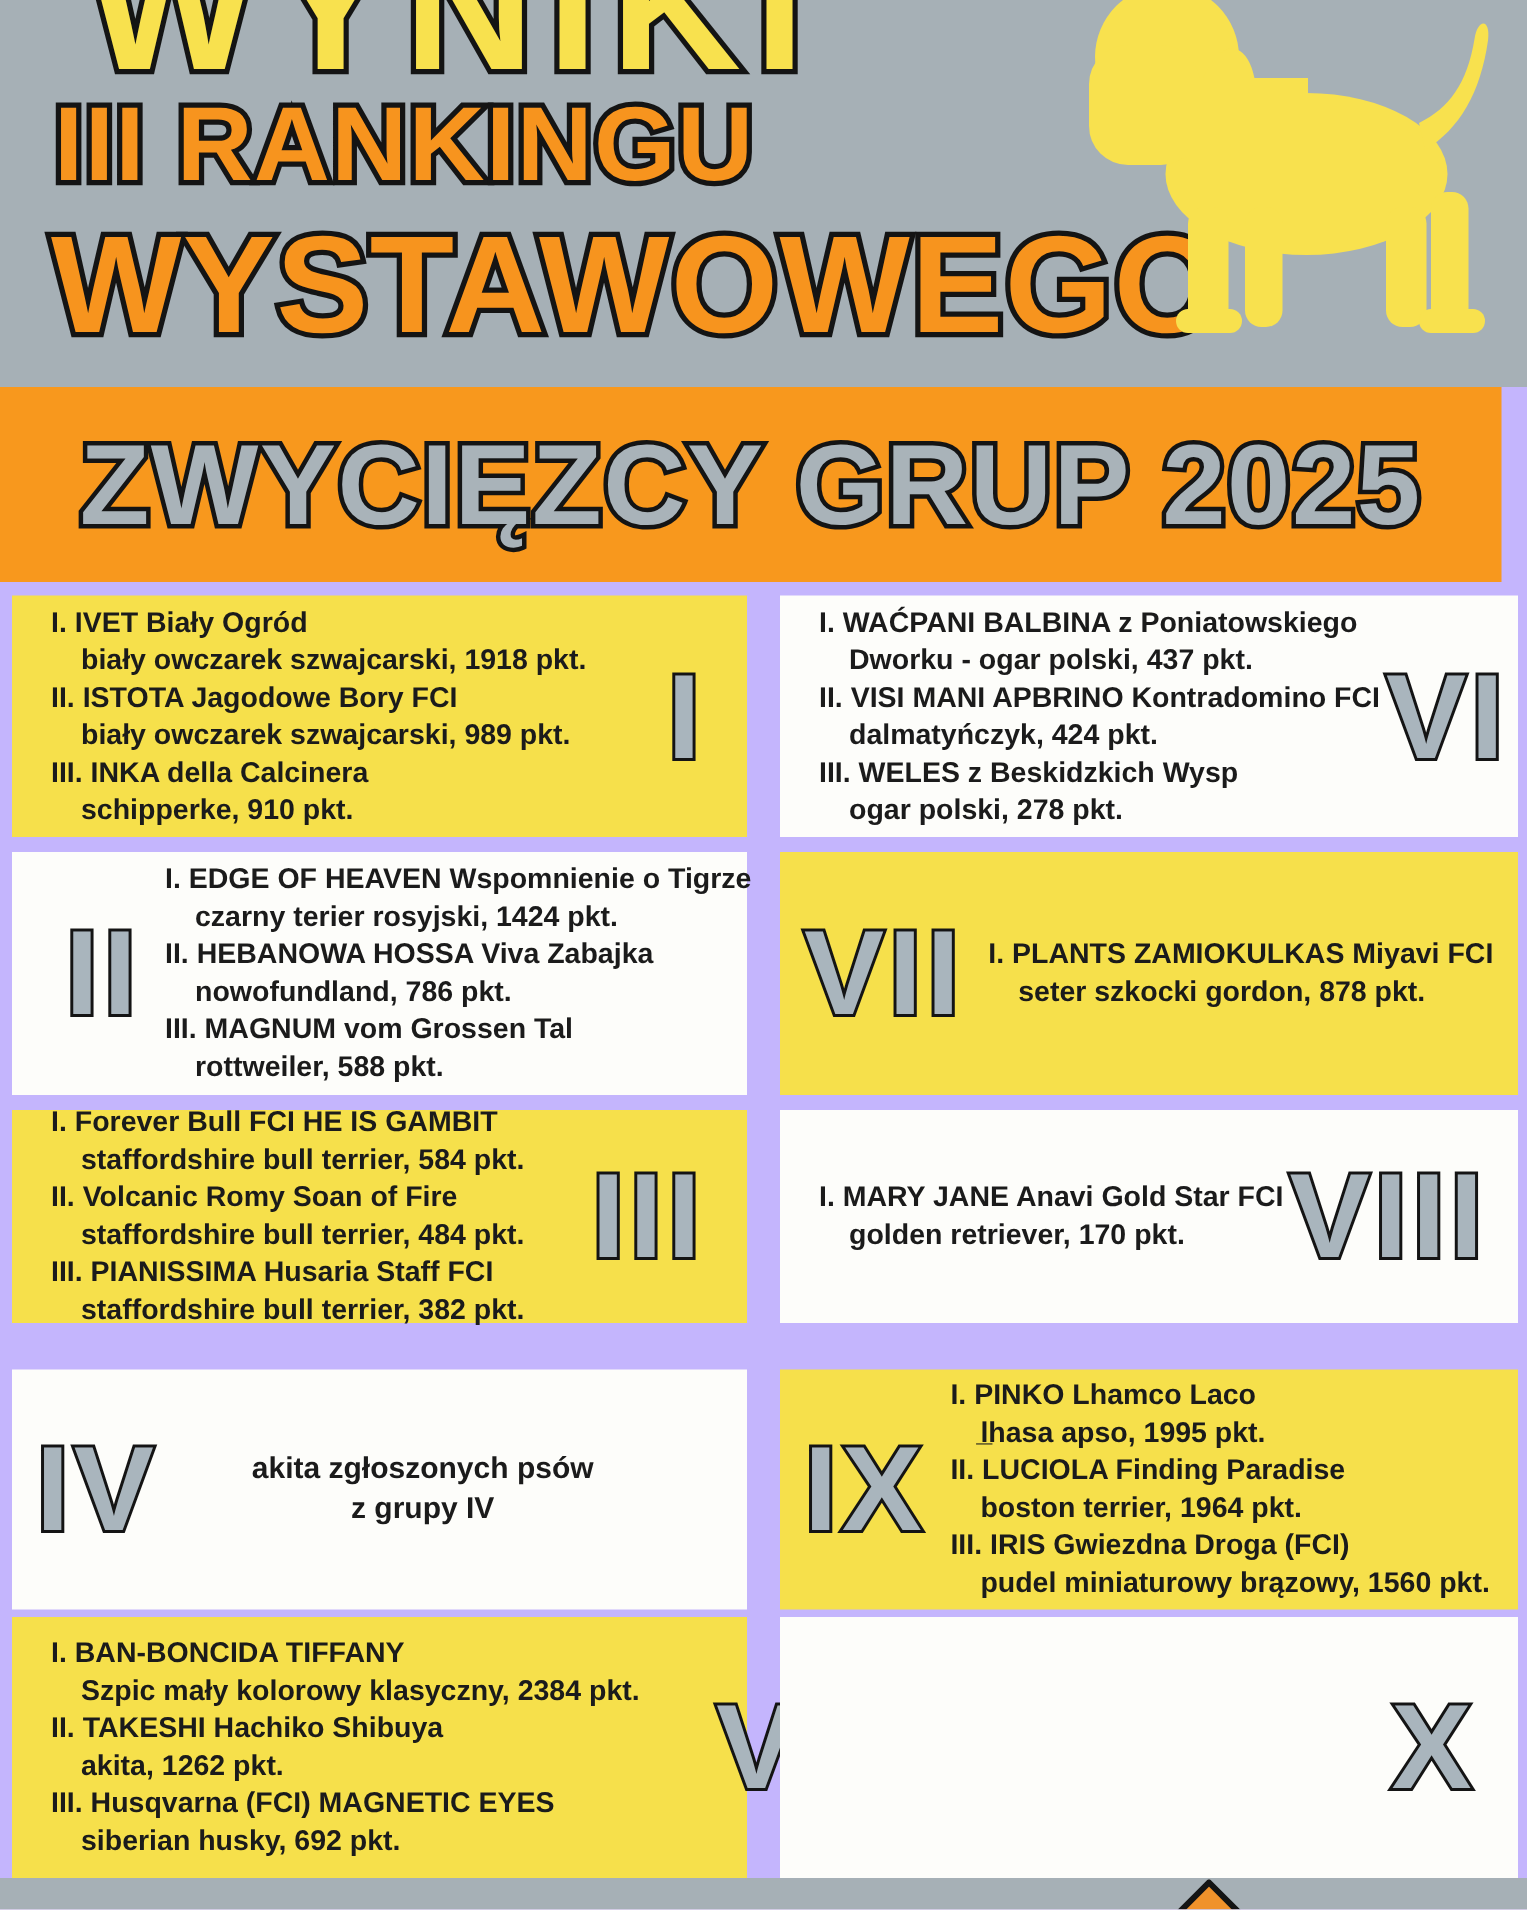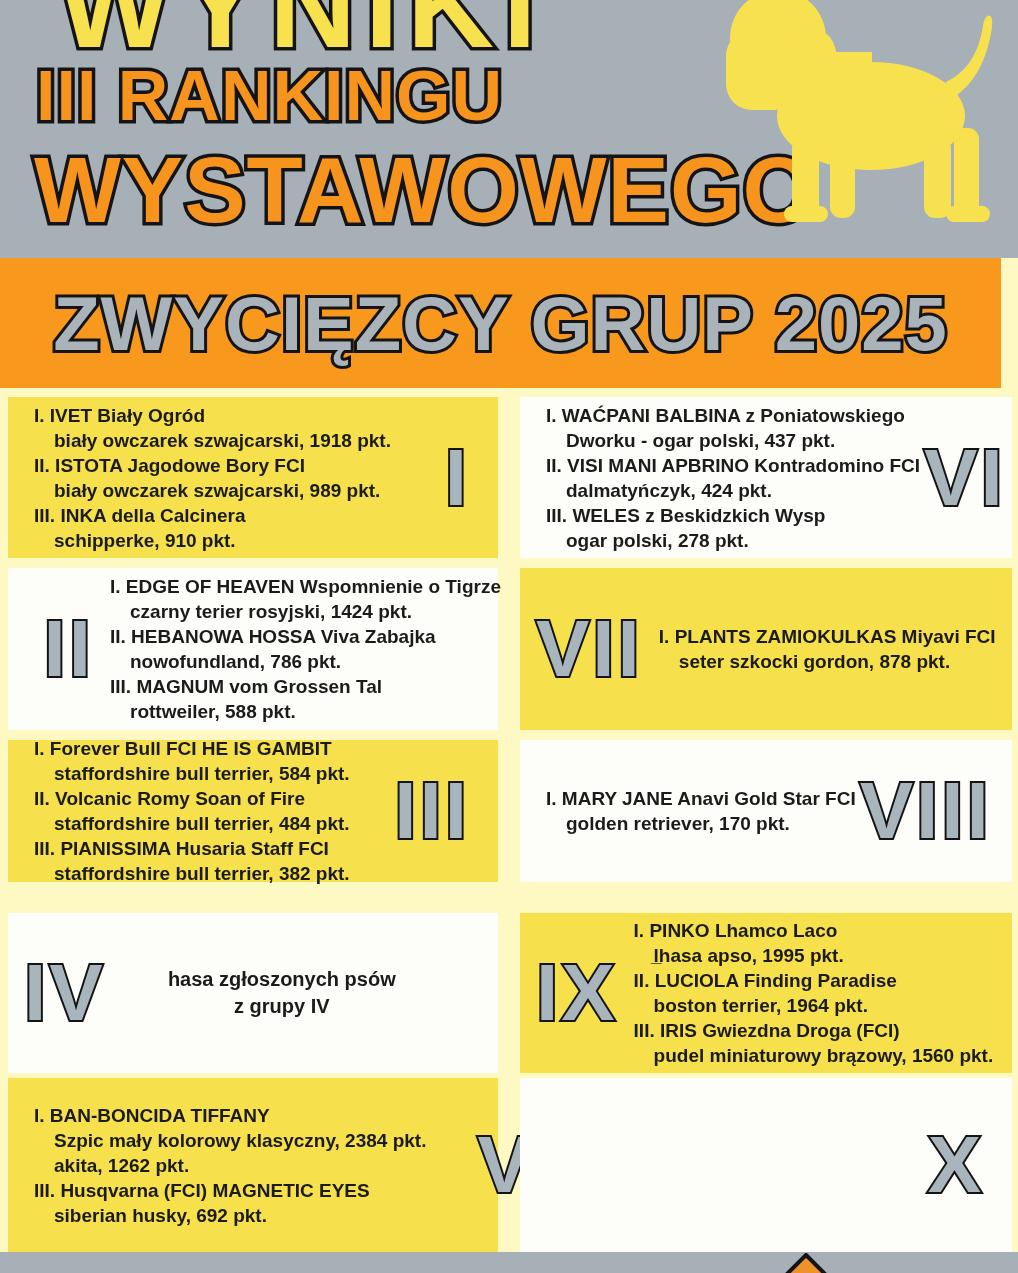--- a/index.html
+++ b/index.html
@@ -1,21 +1,21 @@
 <!DOCTYPE html>
 <html><head>
 <meta charset="utf-8">
 <style>
   * { margin:0; padding:0; box-sizing:border-box; }
   html,body { background:#e8e6dc; }
   body { font-family:"Liberation Sans", sans-serif; }
 
   .poster {
     position:relative; width:1018px; height:1273px; margin:0 auto;
-    background:#fef9c3; overflow:hidden;
+    background:#c4b5fd; overflow:hidden;
   }
 
   
   .header {
     position:absolute; left:0; top:0; width:1018px; height:258px;
     background:#a6b0b6; overflow:hidden;
   }
   .outline-text {
     font-weight:bold; white-space:nowrap;
     -webkit-text-stroke:7px #141414; paint-order:stroke fill;
@@ -204,21 +204,21 @@
         <div class="entry-name">I. MARY JANE Anavi Gold Star FCI</div>
         <div class="entry-detail">golden retriever, 170 pkt.</div>
       </div>
     </div>
     <div class="numeral">VIII</div>
   </section>
 
   <section class="card left white row4 numeral-first">
     <div class="numeral">IV</div>
     <div class="note">
-      <div>hasa zgłoszonych psów</div>
+      <div>akita zgłoszonych psów</div>
       <div>z grupy IV</div>
     </div>
   </section>
 
   <section class="card right yellow row4 numeral-first">
     <div class="numeral">IX</div>
     <div class="entries">
       <div class="entry">
         <div class="entry-name">I. PINKO Lhamco Laco</div>
         <div class="entry-detail">l̲hasa apso, 1995 pkt.</div>
@@ -234,20 +234,21 @@
     </div>
   </section>
 
   <section class="card left yellow row5 numeral-last">
     <div class="entries">
       <div class="entry">
         <div class="entry-name">I. BAN-BONCIDA TIFFANY</div>
         <div class="entry-detail">Szpic mały kolorowy klasyczny, 2384 pkt.</div>
       </div>
       <div class="entry">
+        <div class="entry-name">II. TAKESHI Hachiko Shibuya</div>
         <div class="entry-detail">akita, 1262 pkt.</div>
       </div>
       <div class="entry">
         <div class="entry-name">III. Husqvarna (FCI) MAGNETIC EYES</div>
         <div class="entry-detail">siberian husky, 692 pkt.</div>
       </div>
     </div>
     <div class="numeral">V</div>
   </section>
 

